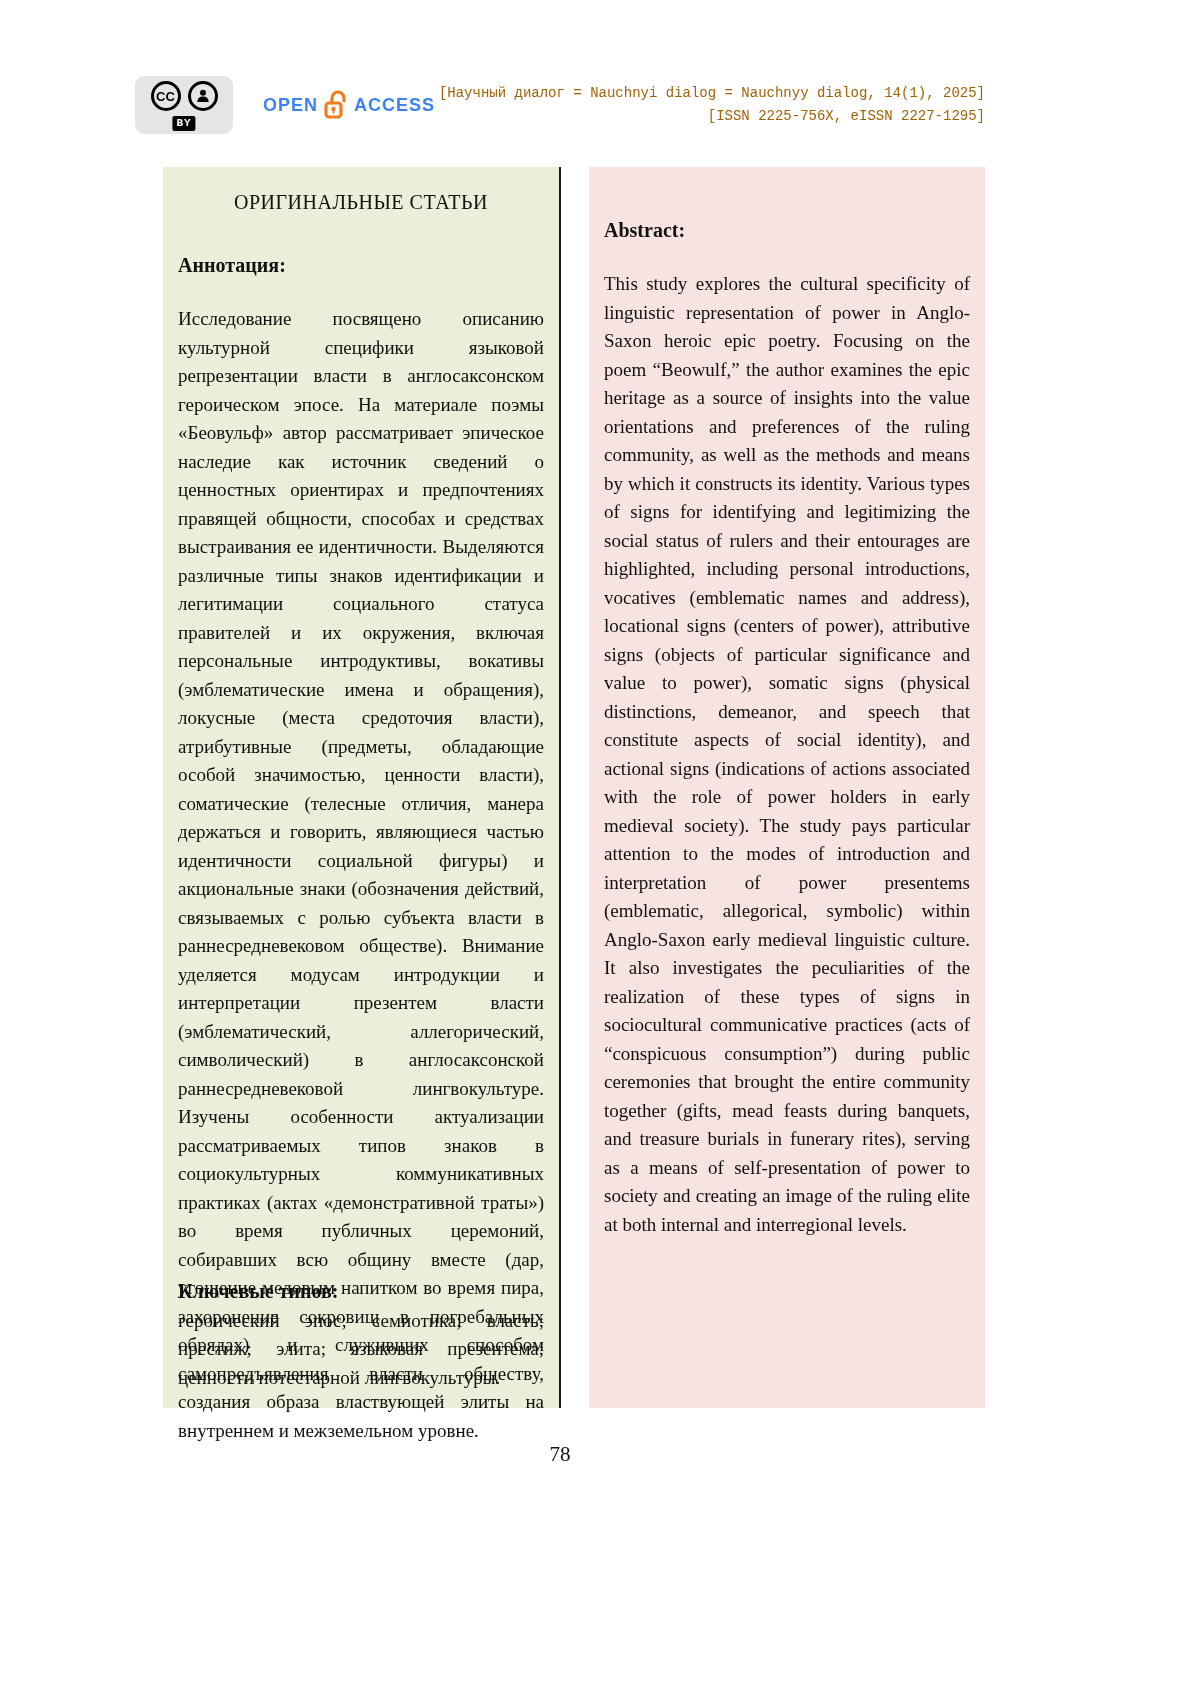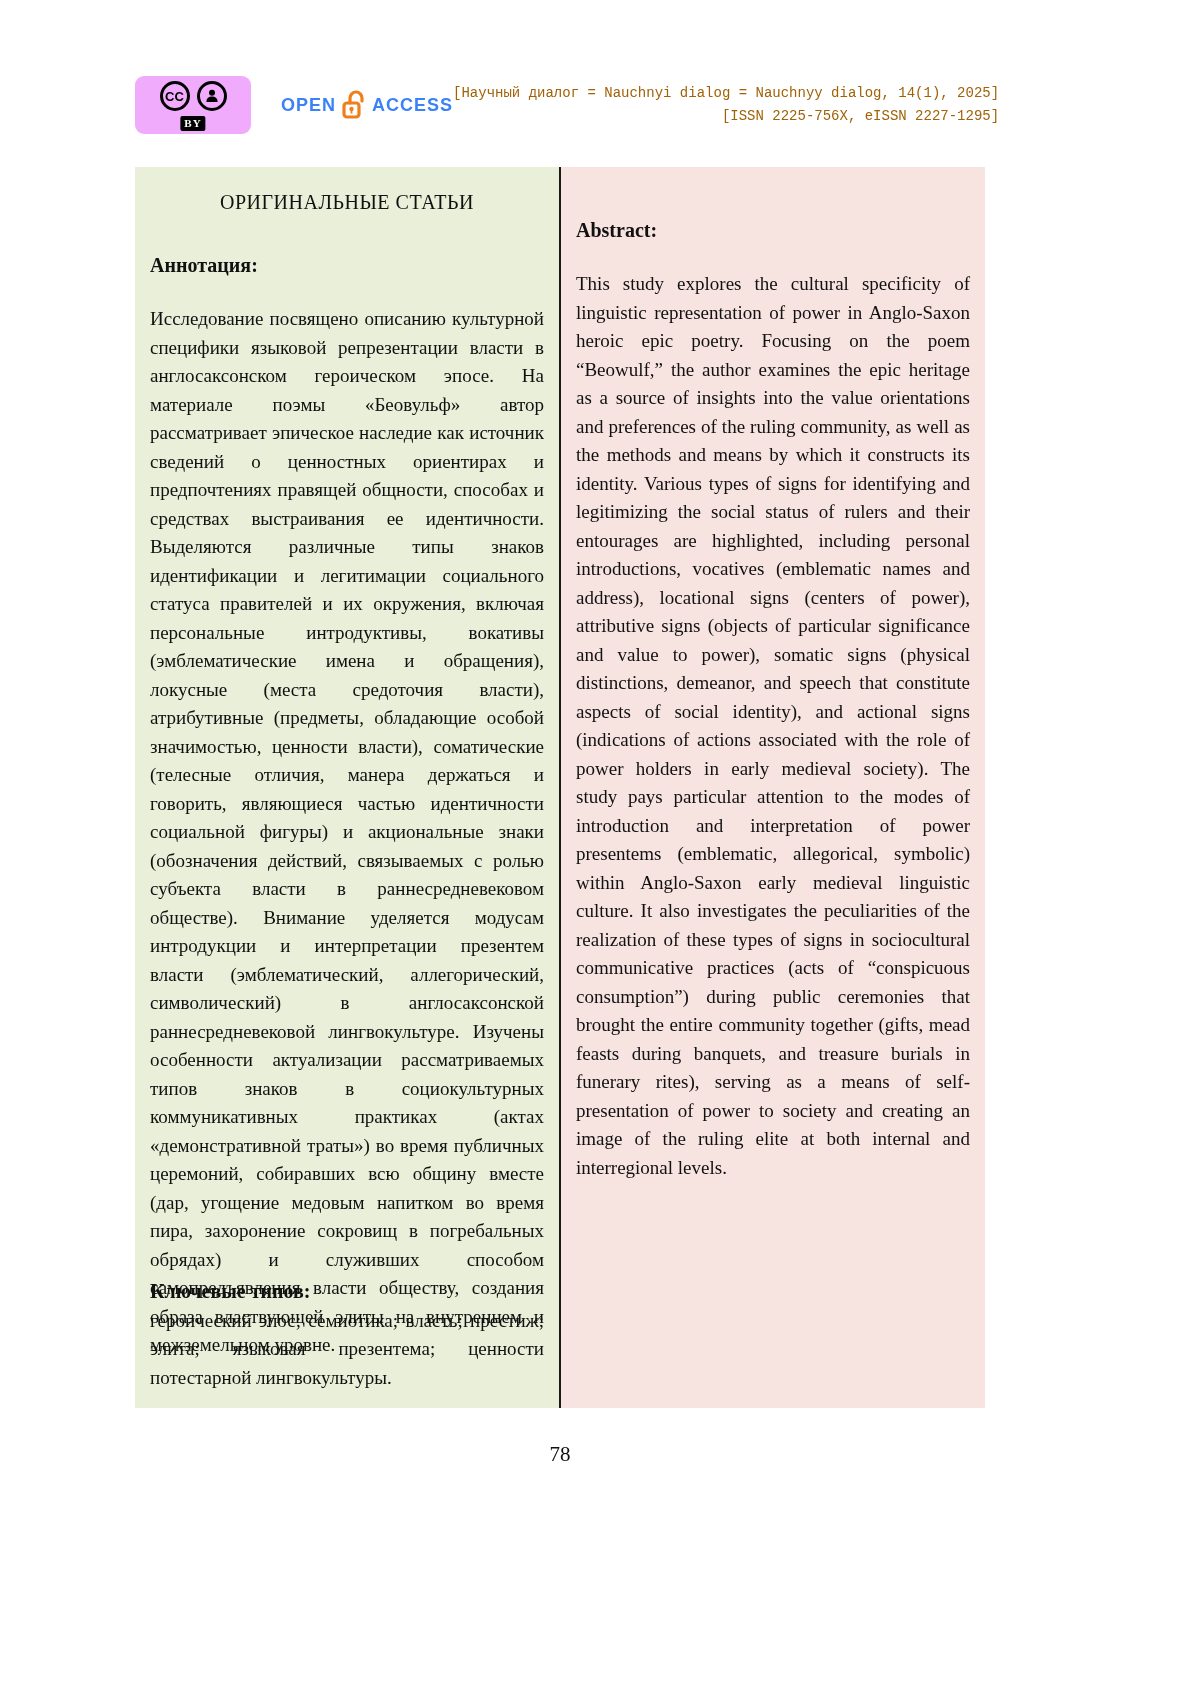--- a/index.html
+++ b/index.html
@@ -21,23 +21,23 @@
     left: 135px;
     width: 850px;
     display: flex;
     justify-content: space-between;
     align-items: flex-start;
   }
   .badges { display: flex; align-items: center; gap: 30px; }
 
   .cc-badge {
     position: relative;
-    width: 116px;
+    width: 98px;
     height: 58px;
-    background: #f0abfc;
+    background: #e5e5e5;
     border-radius: 9px;
     flex: 0 0 auto;
   }
   .cc-circles {
     display: flex;
     justify-content: center;
     gap: 7px;
     padding-top: 5px;
   }
   .cc-circle {
@@ -55,21 +55,21 @@
     color: #000;
   }
   .cc-circle svg { display: block; }
   .cc-by-bar {
     position: absolute;
     bottom: 3px;
     left: 50%;
     transform: translateX(-50%);
     background: #000;
     color: #fff;
-    font-family: Liberation Serif, serif;
+    font-family: Liberation Mono, monospace;
     font-weight: bold;
     font-size: 11px;
     line-height: 15px;
     padding: 0 4px;
     border-radius: 2px;
     letter-spacing: 1px;
   }
 
   .oa-badge { display: flex; align-items: center; gap: 5px; }
   .oa-text {
@@ -99,20 +99,21 @@
     left: 135px;
     width: 850px;
     height: 1241px;
     display: flex;
   }
   .col {
     box-sizing: border-box;
     width: 424px;
     padding: 12px 15px 16px;
     position: relative;
+    margin-left: 28px;
   }
   .col-ru { background: var(--left-bg, #e9efd9); }
   .col-en { background: var(--right-bg, #f7e4e1); }
   .divider { width: 2px; background: var(--divider, #1a1a1a); flex: 0 0 auto; }
 
   .section-title {
     font-size: 20px;
     font-weight: normal;
     text-align: center;
     margin: 12px 0 0;

